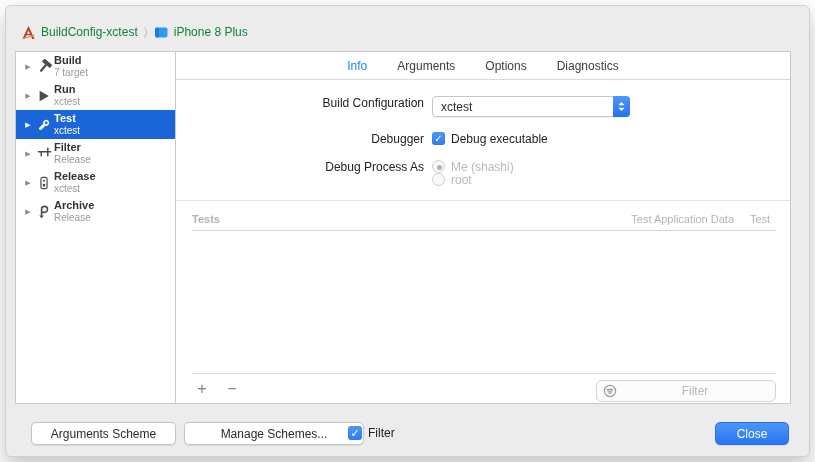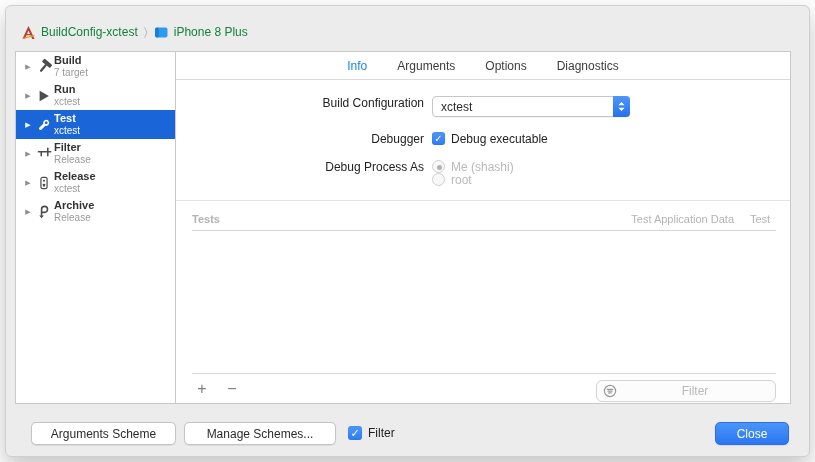--- a/index.html
+++ b/index.html
@@ -77,21 +77,21 @@
   .filterbox input::placeholder { color:#b9b9b9; }
 
   
   .footer { position:absolute; left:0; right:0; bottom:10px; height:24px; }
   .btn {
     position:absolute; height:23px; background:#ffffff; border:1px solid #c4c4c4; border-radius:5px;
     font-size:12px; color:#2b2b2b; display:flex; align-items:center; justify-content:center;
     box-shadow:0 .5px 1px rgba(0,0,0,.08); cursor:default; font-family:inherit;
   }
   .btn-dup { left:25px; width:145px; }
-  .btn-manage { left:178px; width:152px; }
+  .btn-manage { left:178px; width:180px; }
   .shared-wrap { position:absolute; left:342px; top:4px; display:flex; align-items:center; }
   .cb-big { width:14px; height:14px; font-size:11px; }
   .btn-close { right:20px; width:74px; background:linear-gradient(#4a95f9,#2a76f2); border:1px solid #2a6fe0; color:#ffffff; }
 </style>
 </head>
 <body>
 
 <div class="stage">
 <div class="window">
 

